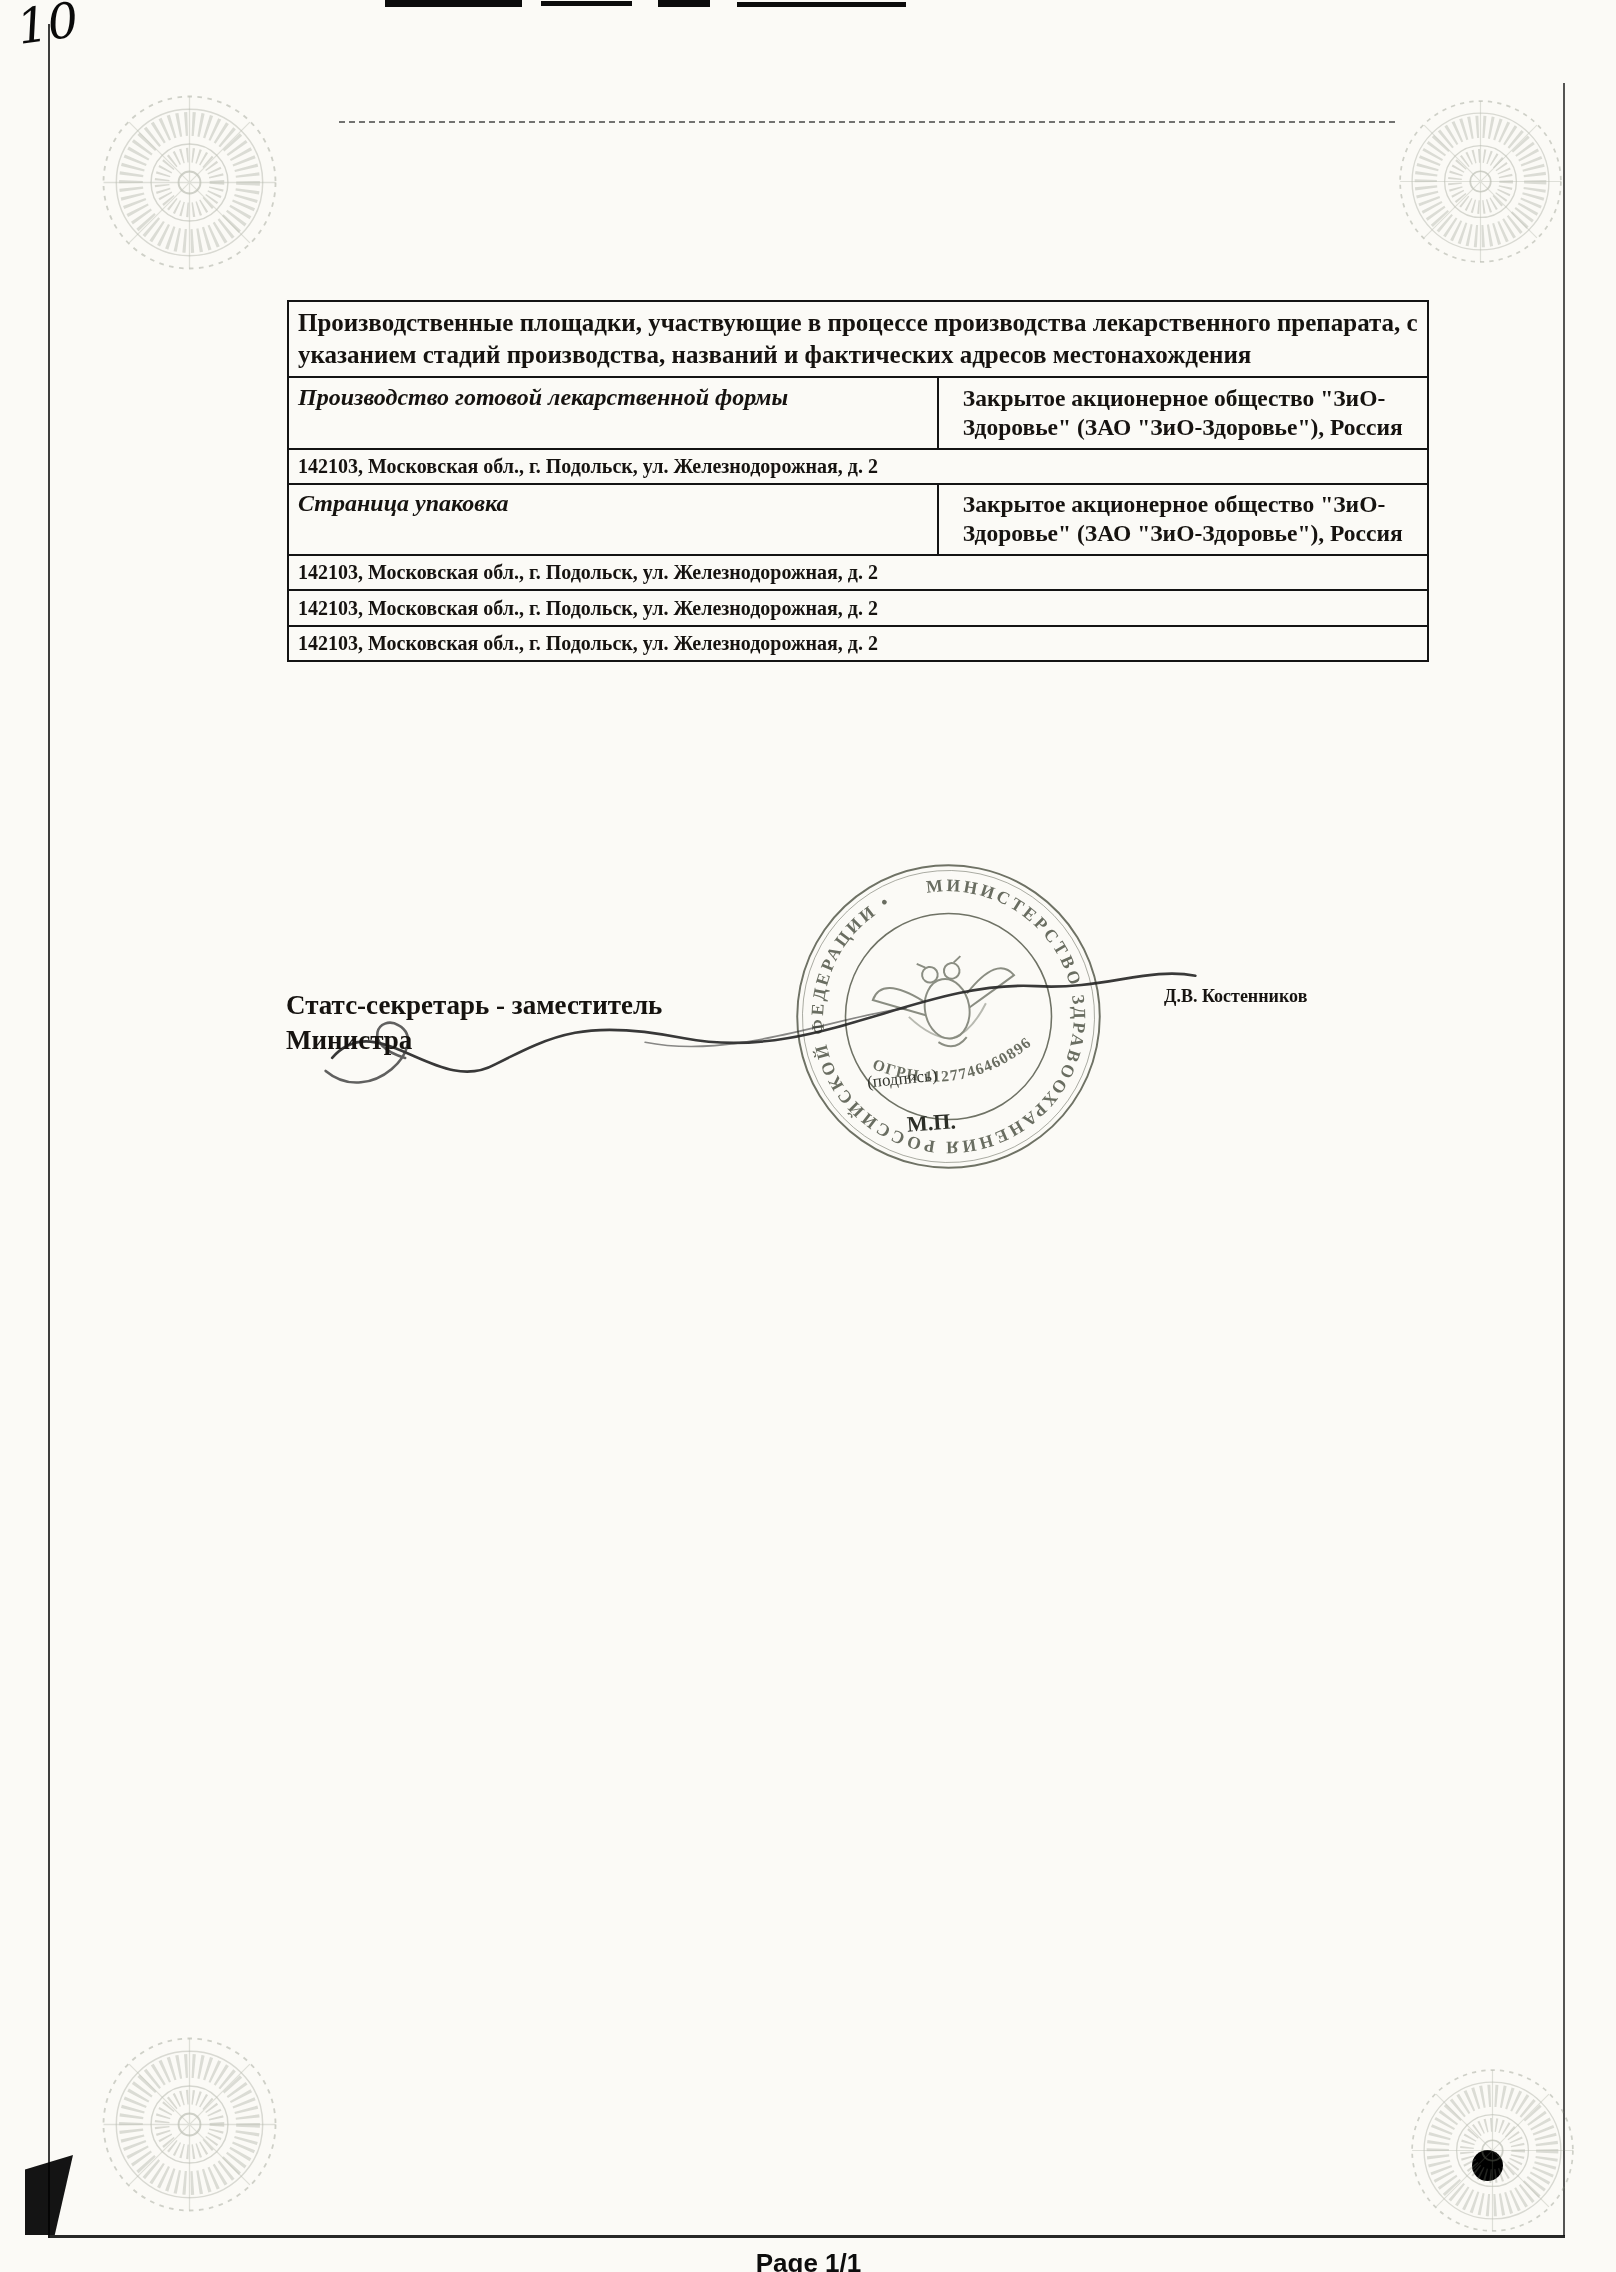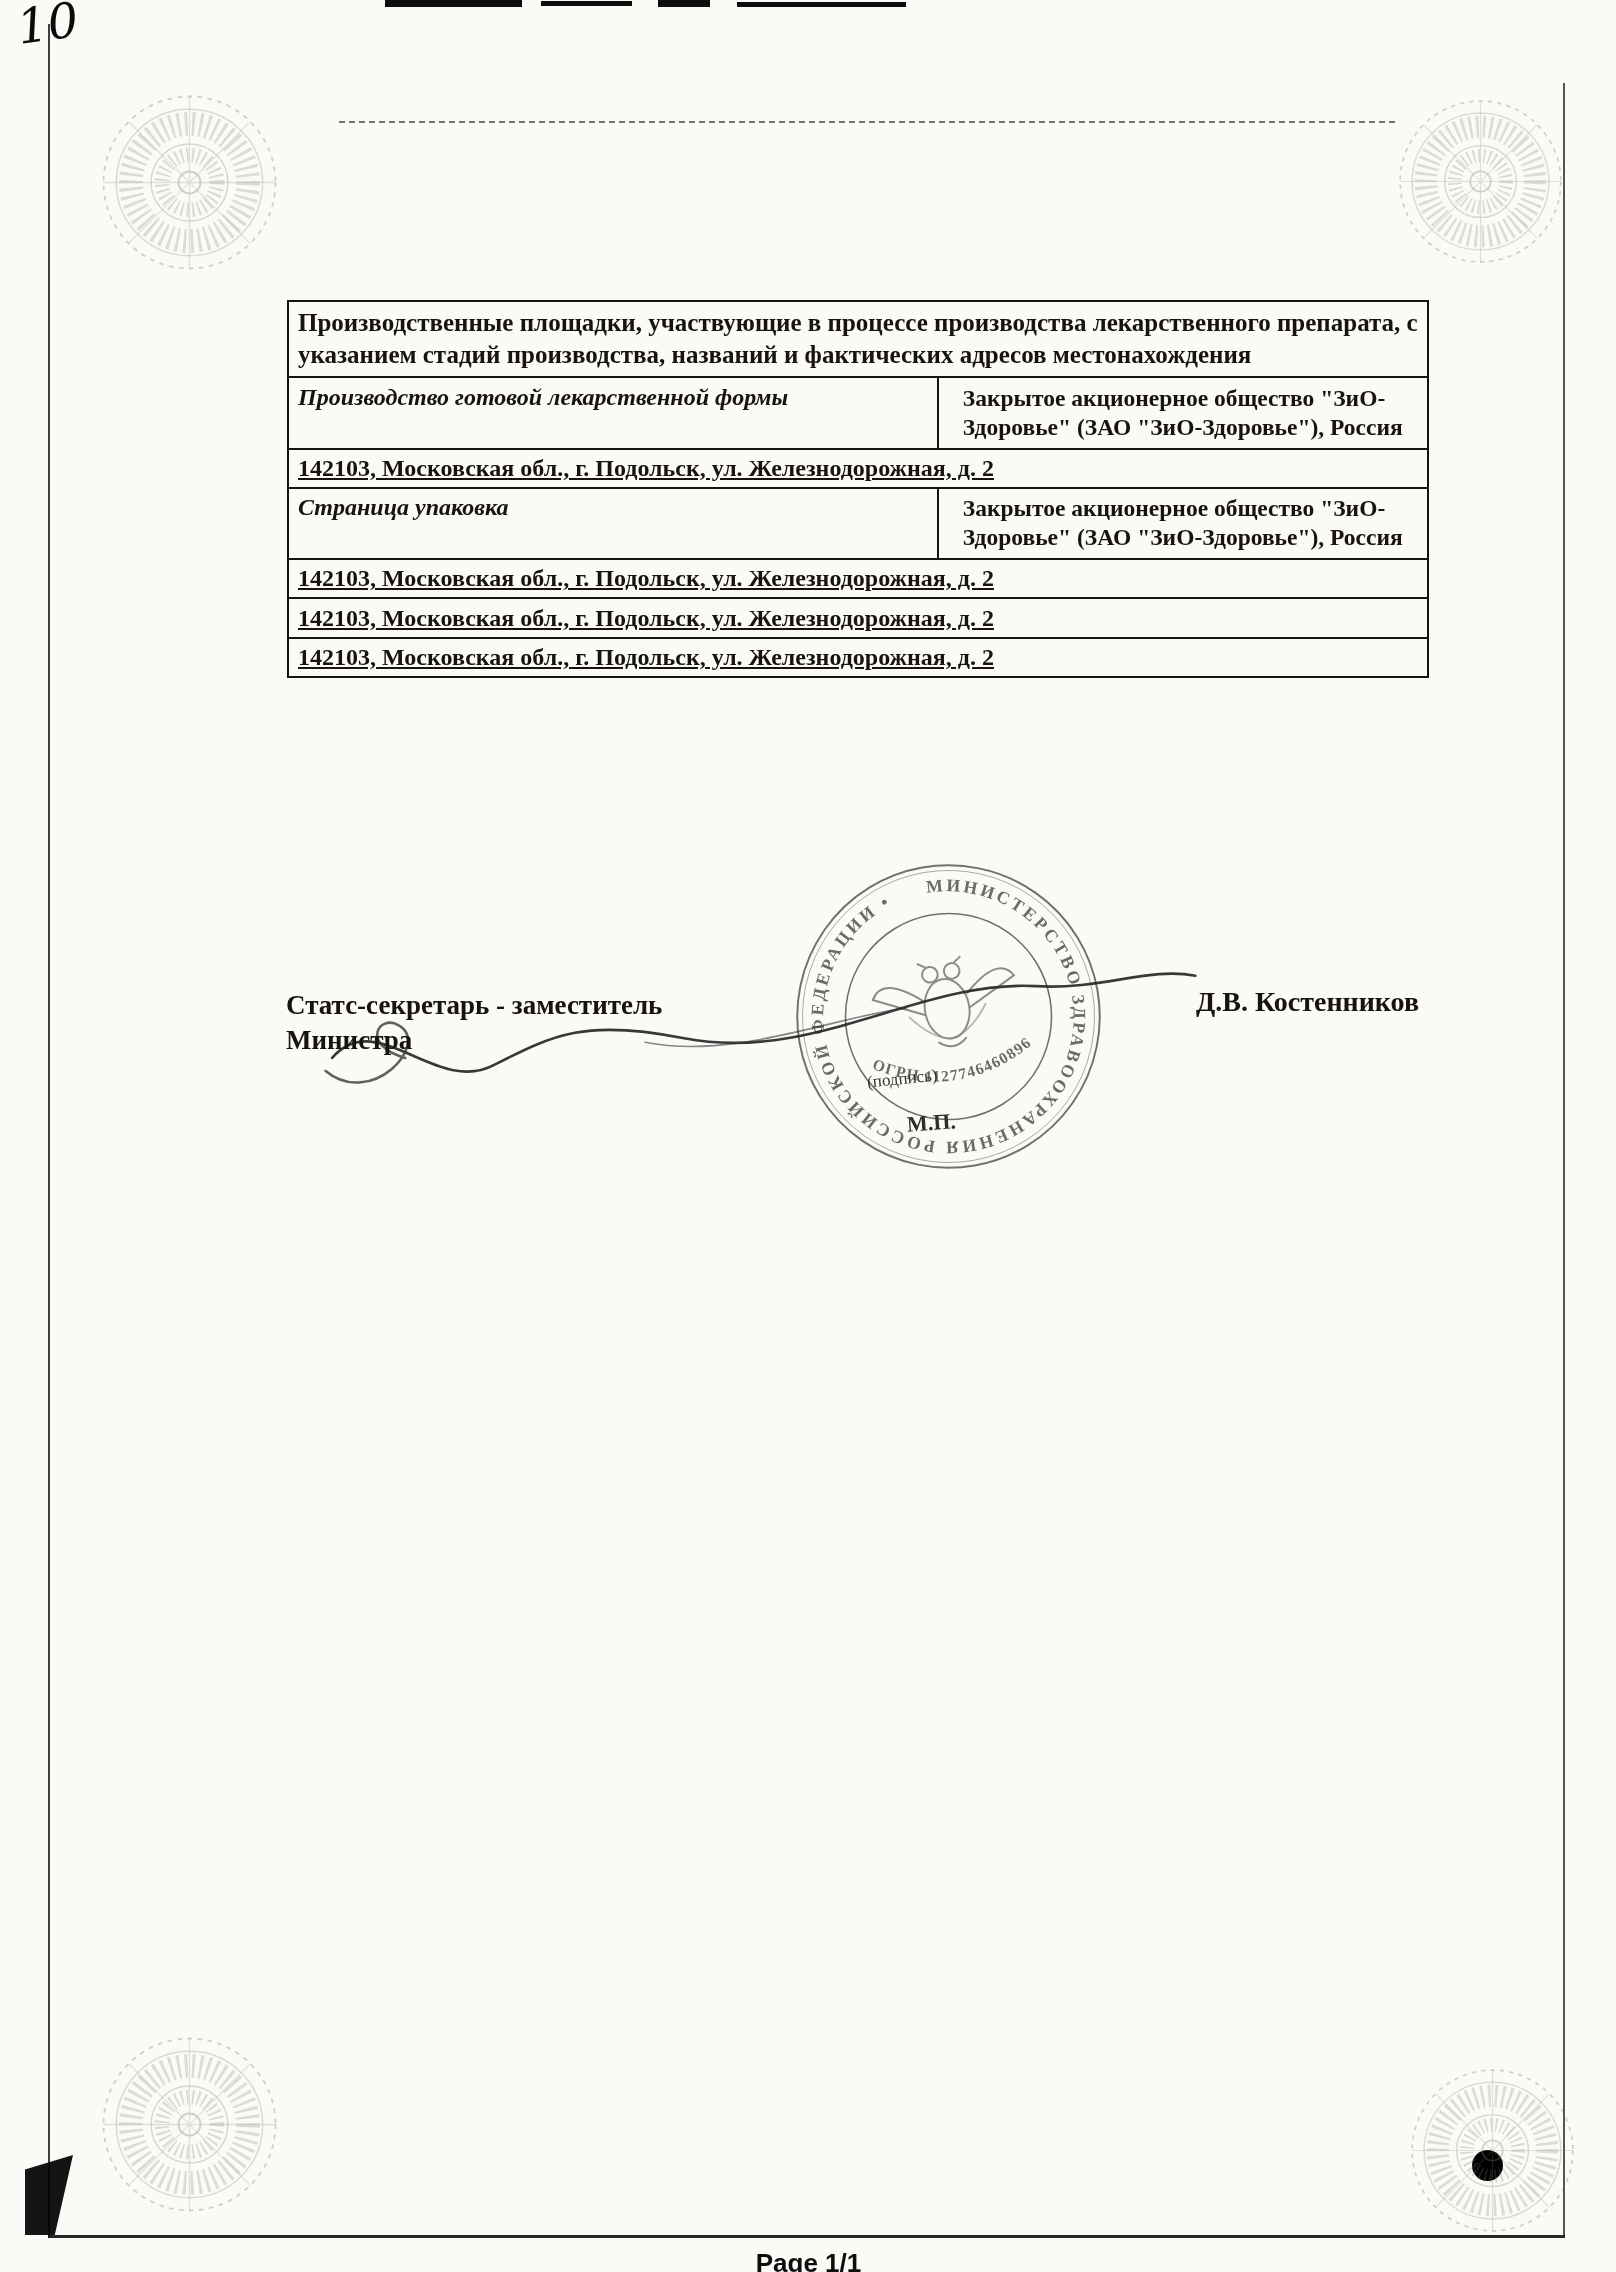--- a/index.html
+++ b/index.html
@@ -43,31 +43,31 @@
   }
   .prod-table td{
     border:2px solid #141414;
     padding:5.2px 9px;
     vertical-align:top;
     font-weight:700;
   }
   .prod-table .thead{font-size:25px;line-height:1.28;}
   .prod-table .stage{font-style:italic;font-size:24px;margin-left:23px;}
   .prod-table .company{font-size:23.5px;line-height:1.25;padding-left:24px;}
-  .prod-table .addr{font-size:24px;text-decoration:underline;}
+  .prod-table .addr{font-size:20px;}
   col.c-stage{width:57%;}
   col.c-company{width:43%;}
   
   .sig-left{
     position:absolute;left:286px;top:988px;width:456px;
     font-size:27px;font-weight:700;line-height:1.3;
   }
   .sig-name{
-    position:absolute;left:1196px;top:986px;width:313px;
-    font-size:28px;font-weight:700;
+    position:absolute;left:1164px;top:986px;width:313px;
+    font-size:18px;font-weight:700;
   }
   .sig-caption{
     position:absolute;left:867px;top:1069px;
     font-size:17px;color:#33352e;transform:rotate(-6deg);
   }
   .sig-mp{
     position:absolute;left:907px;top:1110px;
     font-size:22px;font-weight:700;color:#2c2e27;transform:rotate(-4deg);
   }
   .stamp-wrap{position:absolute;left:779px;top:847px;width:339px;height:339px;transform:rotate(-10deg);opacity:.88;}

